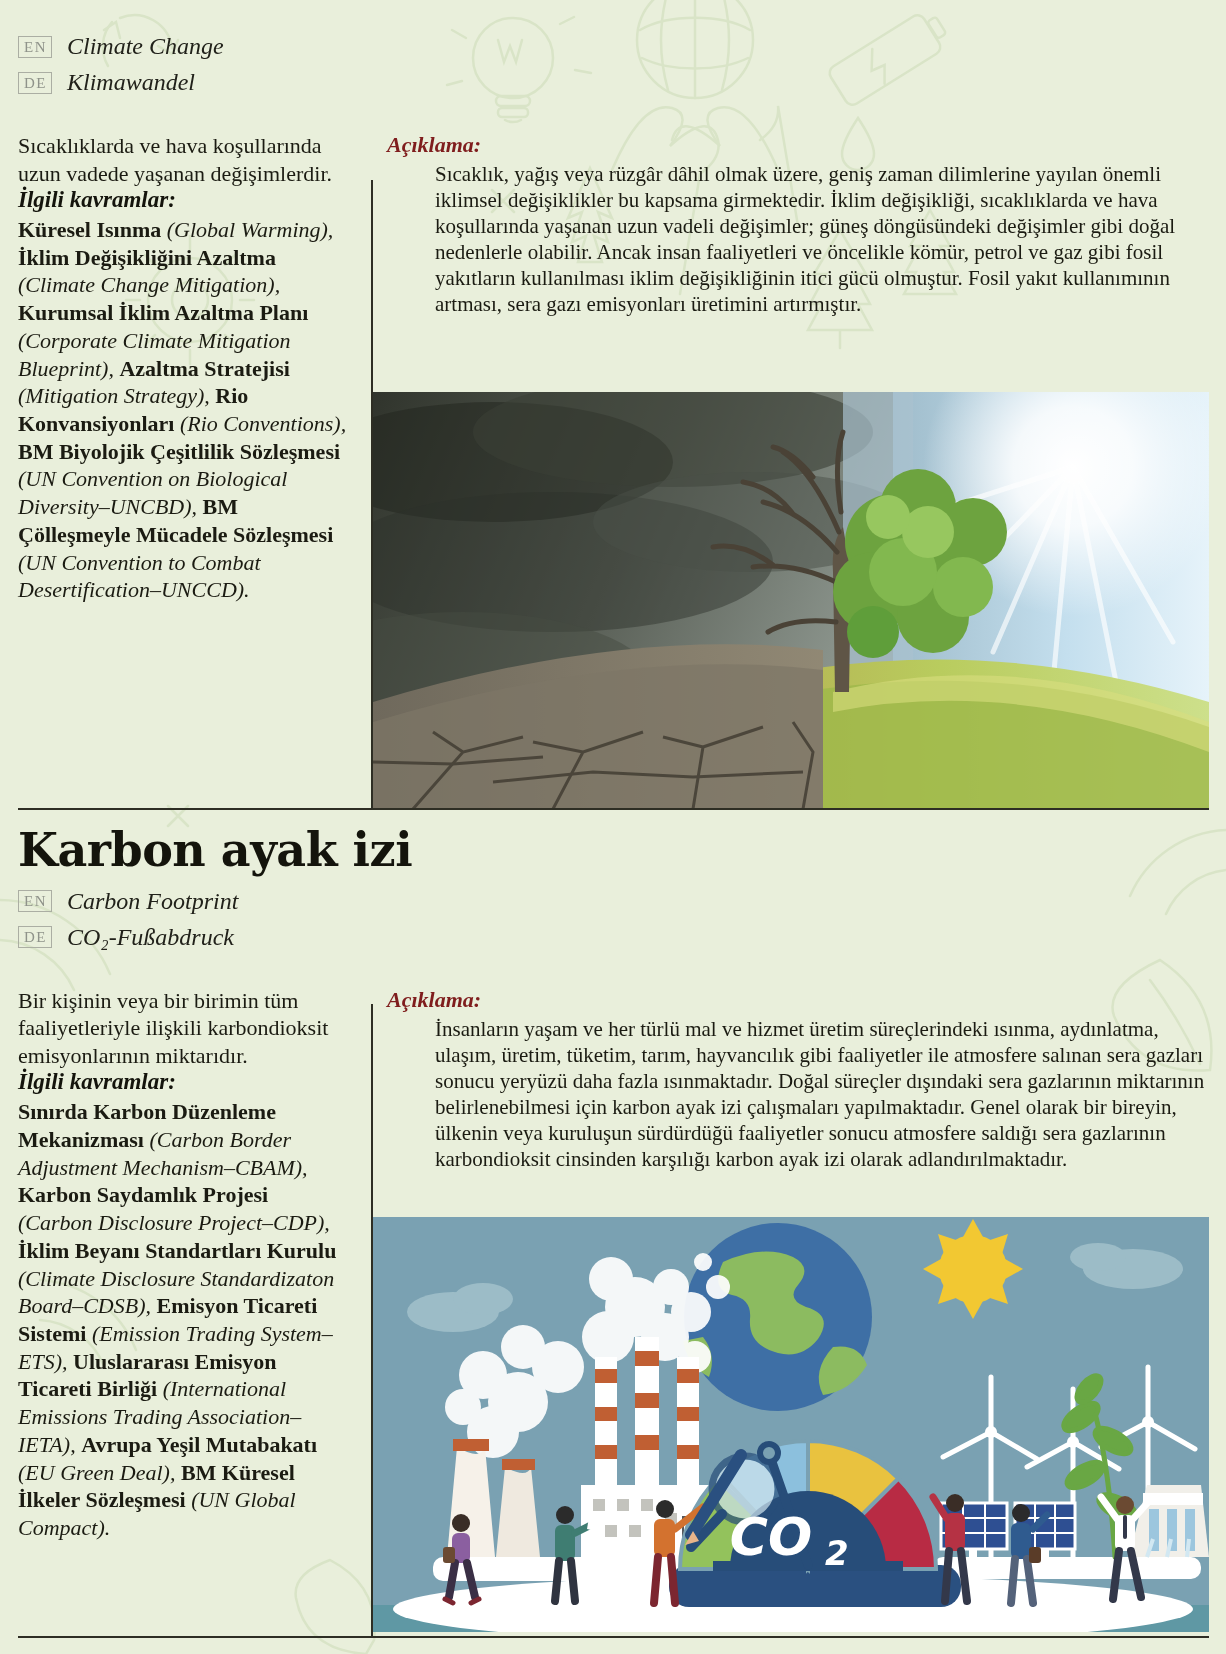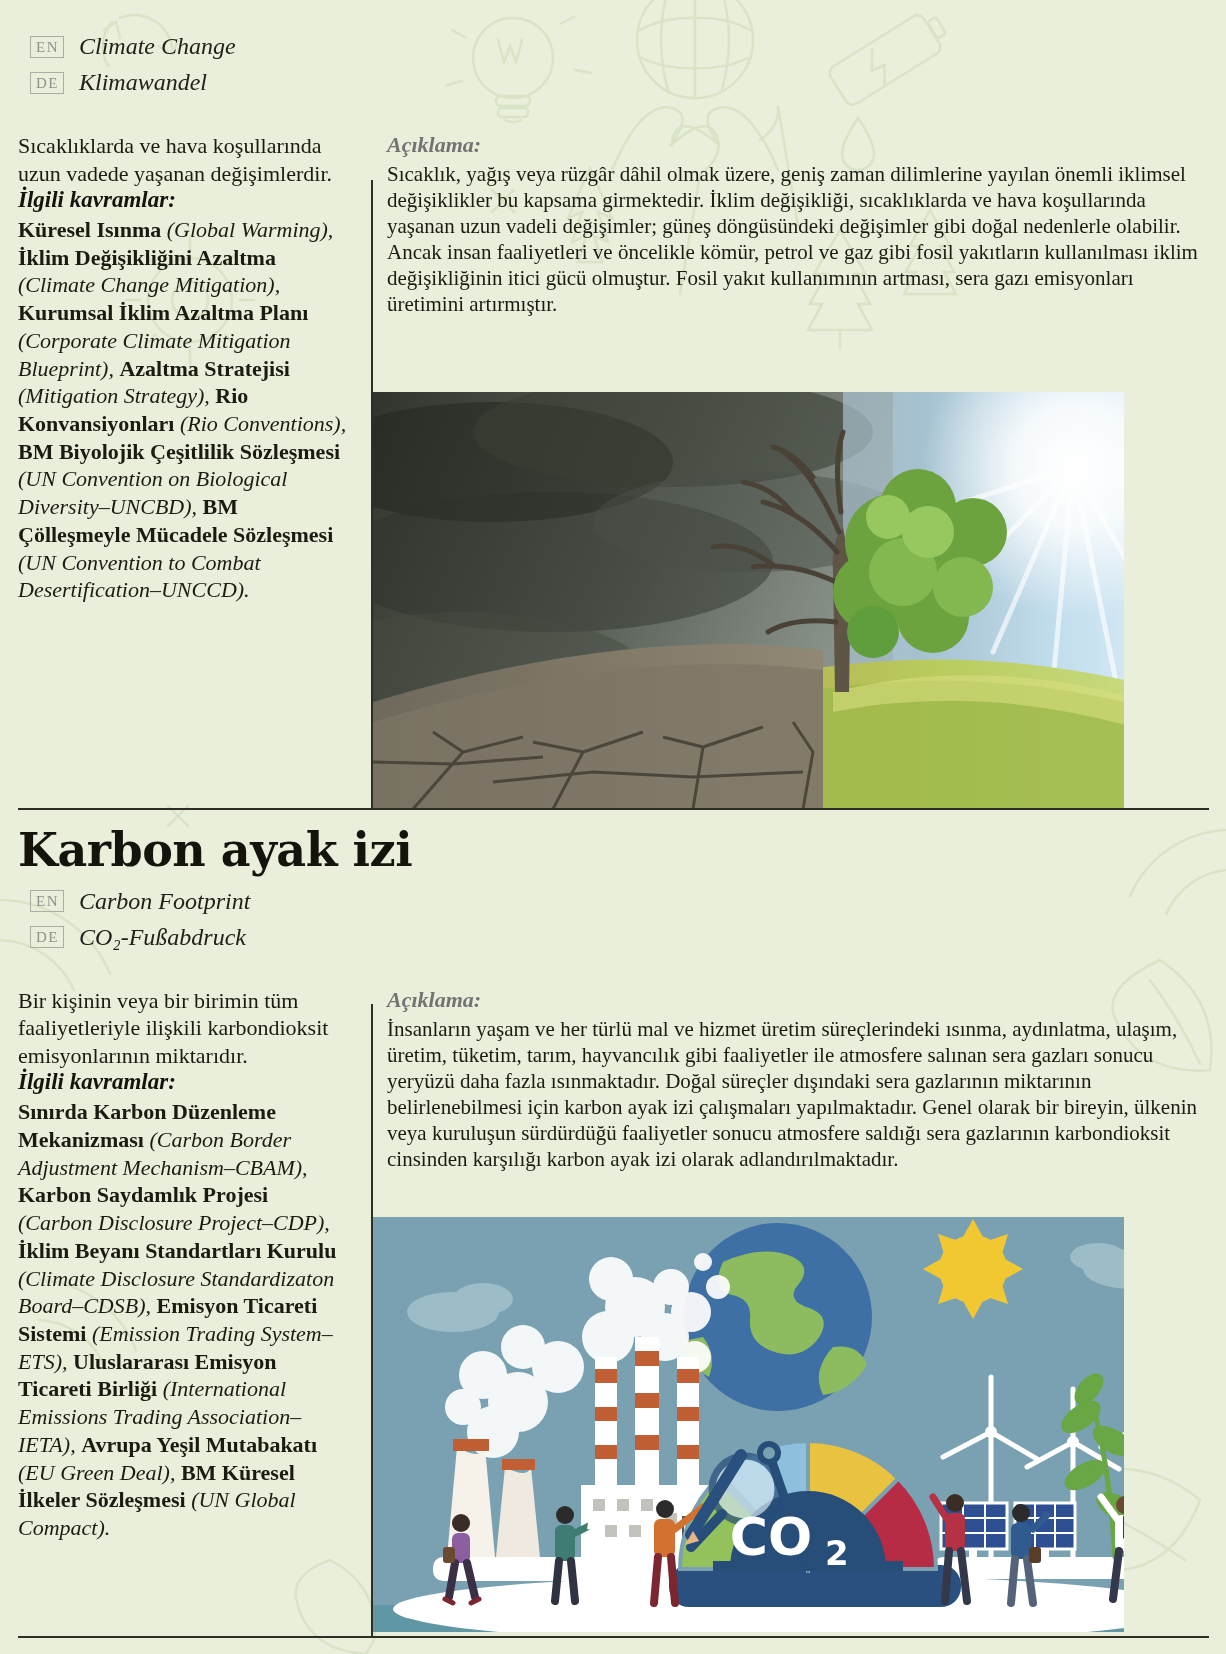--- a/index.html
+++ b/index.html
@@ -6,38 +6,38 @@
   .page{position:relative;width:1226px;height:1654px;margin:0 auto;background:#e9efdb;
         font-family:"Liberation Serif","DejaVu Serif",serif;color:#1b1b12;overflow:hidden;}
   .wm{position:absolute;inset:0;pointer-events:none;}
   .entry{position:absolute;left:18px;width:1191px;}
   #entry1{top:20px;} #entry2{top:826px;}
   .title{margin:0;font-family:"DejaVu Serif","Liberation Serif",serif;font-weight:700;
          font-size:46px;line-height:1.06;letter-spacing:-0.5px;color:#14140c;}
   .lang-row{display:flex;align-items:center;gap:15px;margin-top:9px;}
   .lang-row.first{margin-top:13px;}
   .lang-tag{font-size:15px;line-height:1;letter-spacing:1.5px;color:#8f938a;border:1.5px solid #abaea3;
-            padding:3px 4px 2px 5px;background:transparent;margin-left:12px;}
+            padding:3px 4px 2px 5px;background:transparent;}
   .lang-value{font-size:24px;font-style:italic;color:#21211a;}
   .entry-body{display:flex;margin-top:36px;align-items:flex-start;}
   .col-left{width:330px;flex:none;}
   .col-right{flex:1;margin-left:25px;padding-left:14px;}
   .definition{font-size:22px;line-height:1.25;}
   .sub-heading{font-size:23px;font-weight:700;font-style:italic;color:#14140c;}
   .related{font-size:22px;line-height:1.26;margin-top:3px;}
   .related i{font-style:italic;font-weight:400;}
   .related b{font-weight:700;}
-  .expl-heading{font-size:22px;font-weight:700;font-style:italic;color:#737373;}
-  .explanation{font-size:21px;line-height:1.24;margin-top:3px;}
+  .expl-heading{font-size:22px;font-weight:700;font-style:italic;color:#7f1d1d;}
+  .explanation{font-size:21px;line-height:1.24;margin-top:3px;margin-left:48px;}
   .vrule{position:absolute;width:2px;background:#2e2e24;}
   #vrule1{left:371px;top:180px;height:629px;}
   #vrule2{left:371px;top:1004px;height:633px;}
   .hrule{position:absolute;left:18px;width:1191px;height:2px;background:#2e2e24;}
   #hrule1{top:808px;} #hrule2{top:1636px;}
-  .figure{position:absolute;left:373px;width:751px;overflow:hidden;}
+  .figure{position:absolute;left:373px;width:836px;overflow:hidden;font-style:italic;}
   #figure1{top:392px;height:417px;}
   #figure2{top:1217px;height:415px;}
   .figure svg{display:block;}
 </style>
 </head>
 <body>
 
 <div class="page">
 
   <svg class="wm" width="1226" height="1654" viewBox="0 0 1226 1654">

